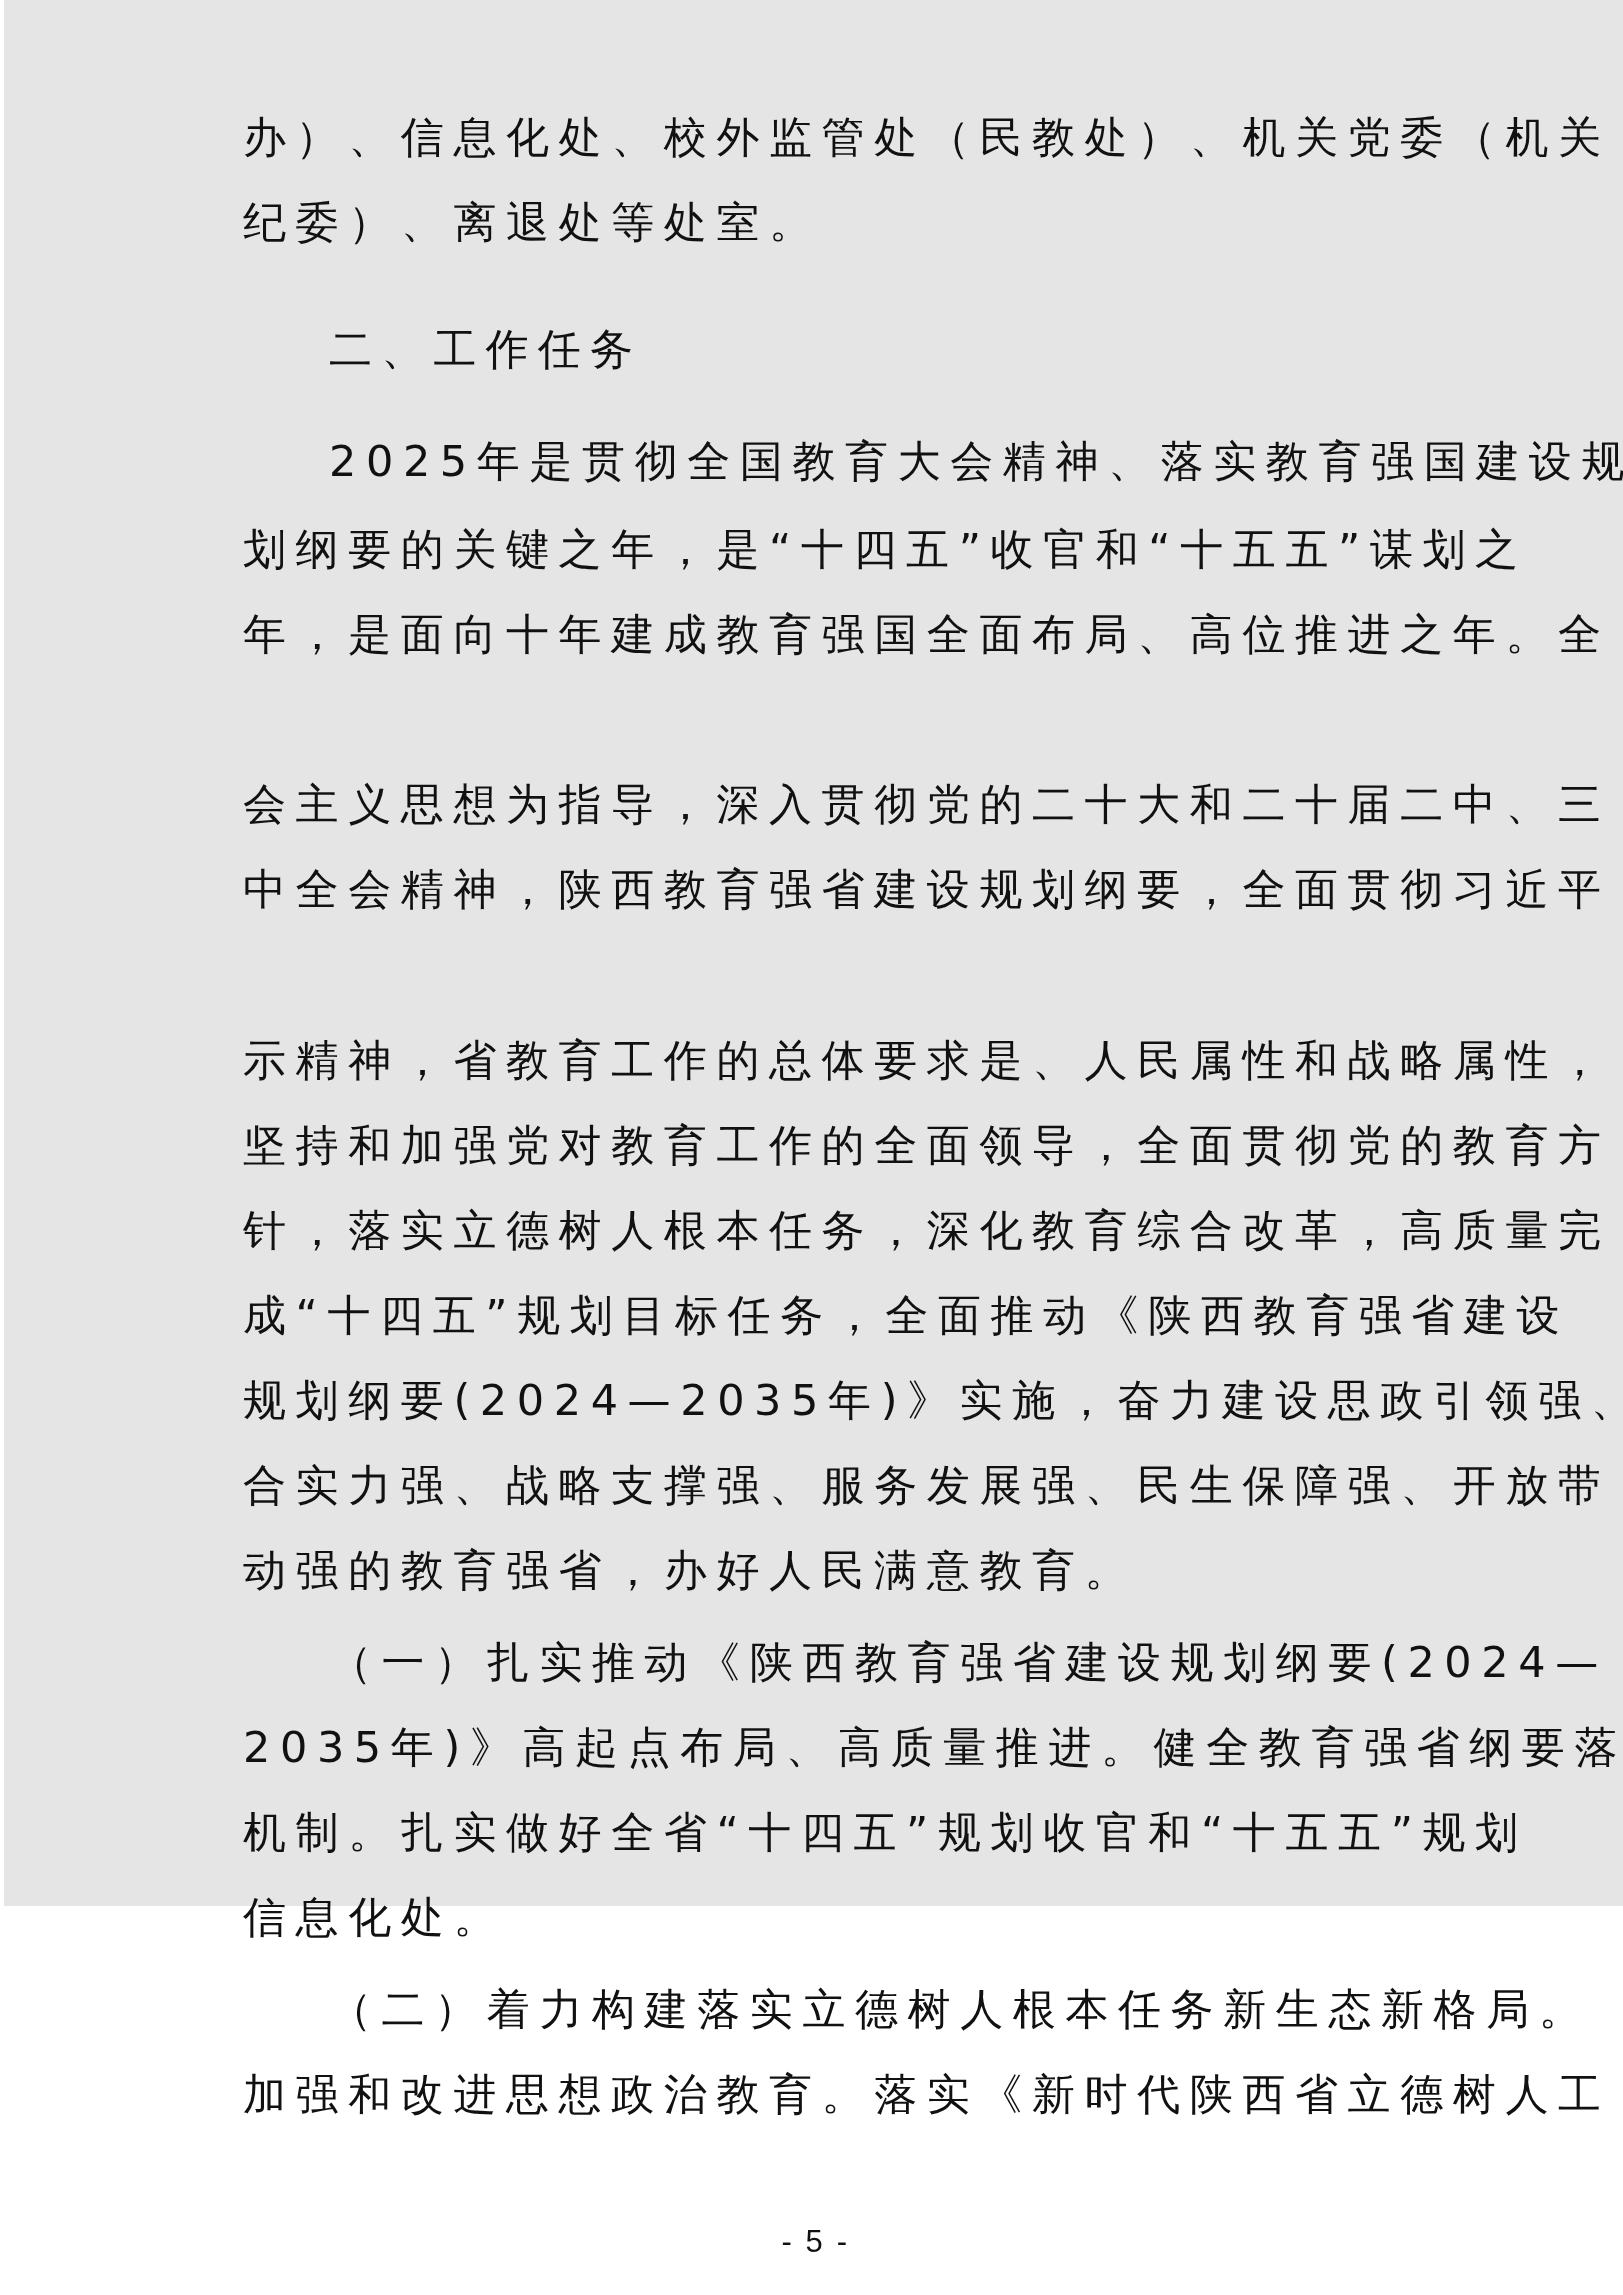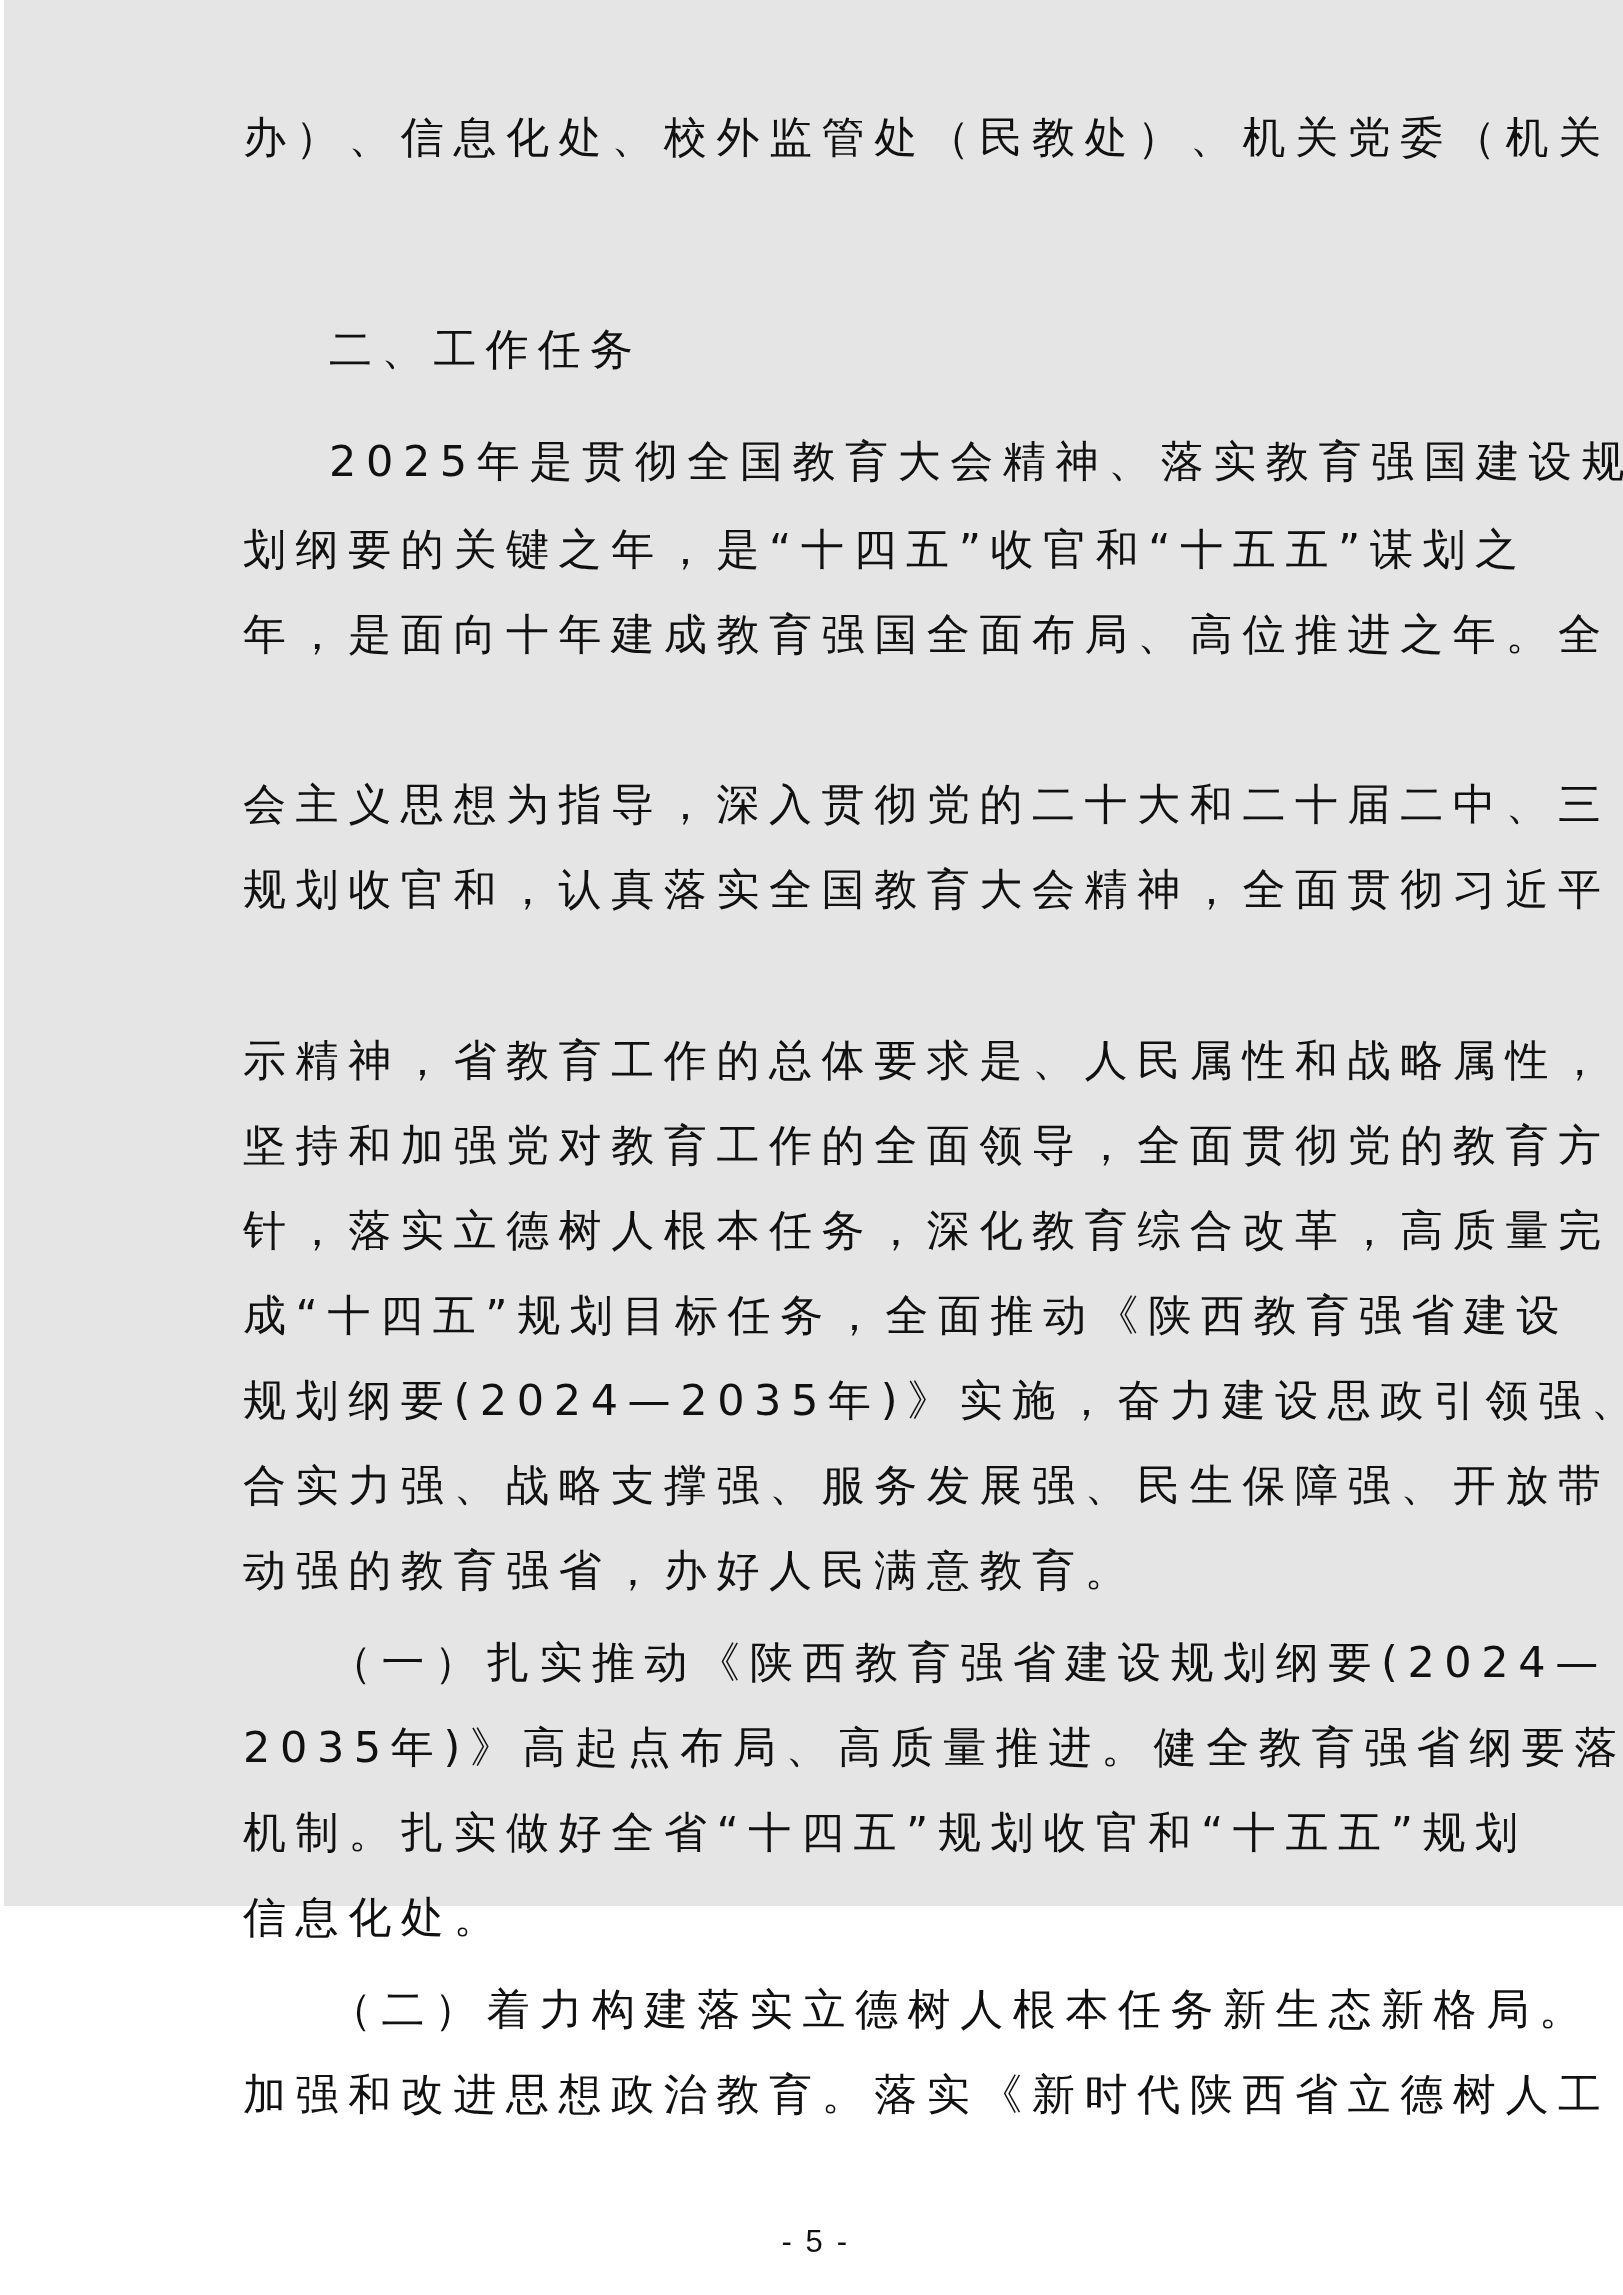--- a/index.html
+++ b/index.html
@@ -60,28 +60,29 @@
       line-height: 39px;
       font-family: "Liberation Sans", "DejaVu Sans", sans-serif;
       letter-spacing: 2.6px;
     }
   </style>
 </head>
 <body>
 
 <div class="page">
   <div class="line" style="top:105px">办）、信息化处、校外监管处（民教处）、机关党委（机关</div>
+  <div class="line last" style="top:190px">纪委）、离退处等处室。</div>
 
   <div class="heading" style="top:317px">二、工作任务</div>
 
   <div class="line indent" style="top:429px">2025年是贯彻全国教育大会精神、落实教育强国建设规</div>
   <div class="line" style="top:517px">划纲要的关键之年，是“十四五”收官和“十五五”谋划之</div>
   <div class="line" style="top:602px">年，是面向十年建成教育强国全面布局、高位推进之年。全</div>
   <div class="line" style="top:772px">会主义思想为指导，深入贯彻党的二十大和二十届二中、三</div>
-  <div class="line" style="top:857px">规划收官和，认真落实全国教育大会精神，全面贯彻习近平</div>
+  <div class="line" style="top:857px">中全会精神，陕西教育强省建设规划纲要，全面贯彻习近平</div>
   <div class="line" style="top:1028px">示精神，省教育工作的总体要求是、人民属性和战略属性，</div>
   <div class="line" style="top:1113px">坚持和加强党对教育工作的全面领导，全面贯彻党的教育方</div>
   <div class="line" style="top:1198px">针，落实立德树人根本任务，深化教育综合改革，高质量完</div>
   <div class="line" style="top:1283px">成“十四五”规划目标任务，全面推动《陕西教育强省建设</div>
   <div class="line" style="top:1368px">规划纲要(2024—2035年)》实施，奋力建设思政引领强、综</div>
   <div class="line" style="top:1453px">合实力强、战略支撑强、服务发展强、民生保障强、开放带</div>
   <div class="line last" style="top:1538px">动强的教育强省，办好人民满意教育。</div>
 
   <div class="line indent" style="top:1630px">（一）扎实推动《陕西教育强省建设规划纲要(2024—</div>
   <div class="line" style="top:1715px">2035年)》高起点布局、高质量推进。健全教育强省纲要落实</div>

